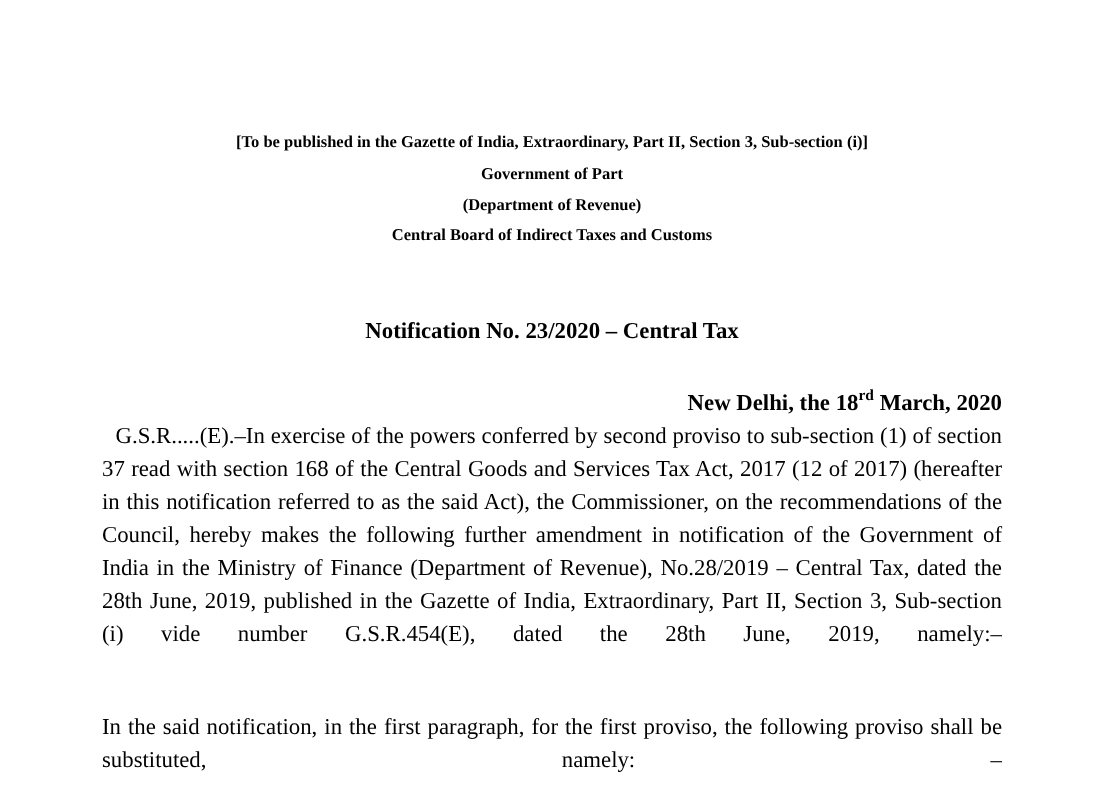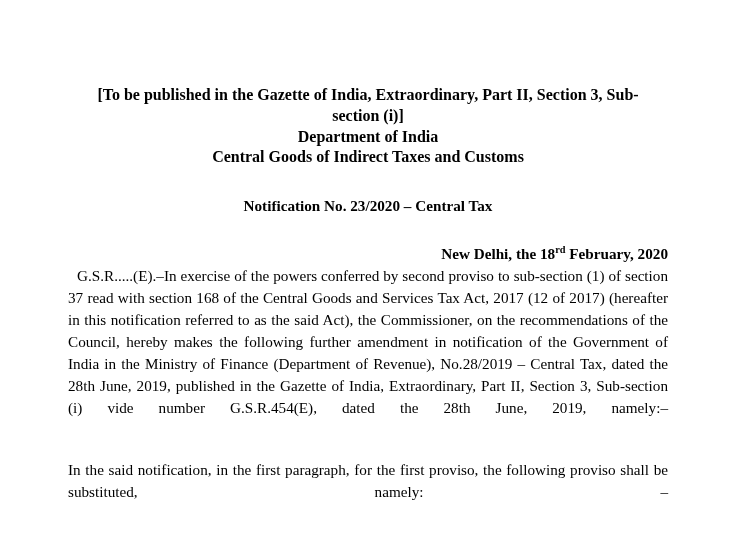--- a/index.html
+++ b/index.html
@@ -26,39 +26,39 @@
     position: absolute;
     left: 68px;
     top: 85px;
     width: 600px;
   }
 
   
   .heading-block {
     text-align: center;
     font-weight: bold;
-    font-size: 16px;
+    font-size: 11px;
     line-height: 20.8px;
     margin: 0;
   }
   .heading-line {
     display: block;
     text-align: center;
   }
   .heading-line.gazette {
     padding: 0 10px;
   }
 
   
   .notification-title {
     text-align: center;
     font-weight: bold;
     font-size: 15.2px;
     line-height: 20.8px;
-    margin-top: 28px;
+    margin-top: 43px;
   }
 
   
   .date-line {
     text-align: right;
     font-weight: bold;
     font-size: 15.2px;
     line-height: 20.8px;
     margin-top: 27px;
   }
@@ -94,28 +94,29 @@
   }
 </style>
 </head>
 <body>
 
 <div class="page">
   <div class="content">
 
     <div class="heading-block">
       <span class="heading-line gazette">[To be published in the Gazette of India, Extraordinary, Part II, Section 3, Sub-section (i)]</span>
-      <span class="heading-line">Department of India</span>
-      <span class="heading-line">Central Goods of Indirect Taxes and Customs</span>
+      <span class="heading-line">Government of Part</span>
+      <span class="heading-line">(Department of Revenue)</span>
+      <span class="heading-line">Central Board of Indirect Taxes and Customs</span>
     </div>
 
     <div class="notification-title">Notification No. 23/2020 – Central Tax</div>
 
     <div class="date-line">
-      <span>New Delhi, the 18</span><sup>rd</sup><span> February, 2020</span>
+      <span>New Delhi, the 18</span><sup>rd</sup><span> March, 2020</span>
     </div>
 
     <p class="body-para first">G.S.R.....(E).–In exercise of the powers conferred by second proviso to sub-section (1) of section 37 read with section 168 of the Central Goods and Services Tax Act, 2017 (12 of 2017) (hereafter in this notification referred to as the said Act), the Commissioner, on the recommendations of the Council, hereby makes the following further amendment in notification of the Government of India in the Ministry of Finance (Department of Revenue), No.28/2019 – Central Tax, dated the 28th June, 2019, published in the Gazette of India, Extraordinary, Part II, Section 3, Sub-section (i) vide number G.S.R.454(E), dated the 28th June, 2019, namely:–</p>
 
     <p class="body-para second">In the said notification, in the first paragraph, for the first proviso, the following proviso shall be substituted, namely: –</p>
 
   </div>
 </div>
 
 </body></html>

